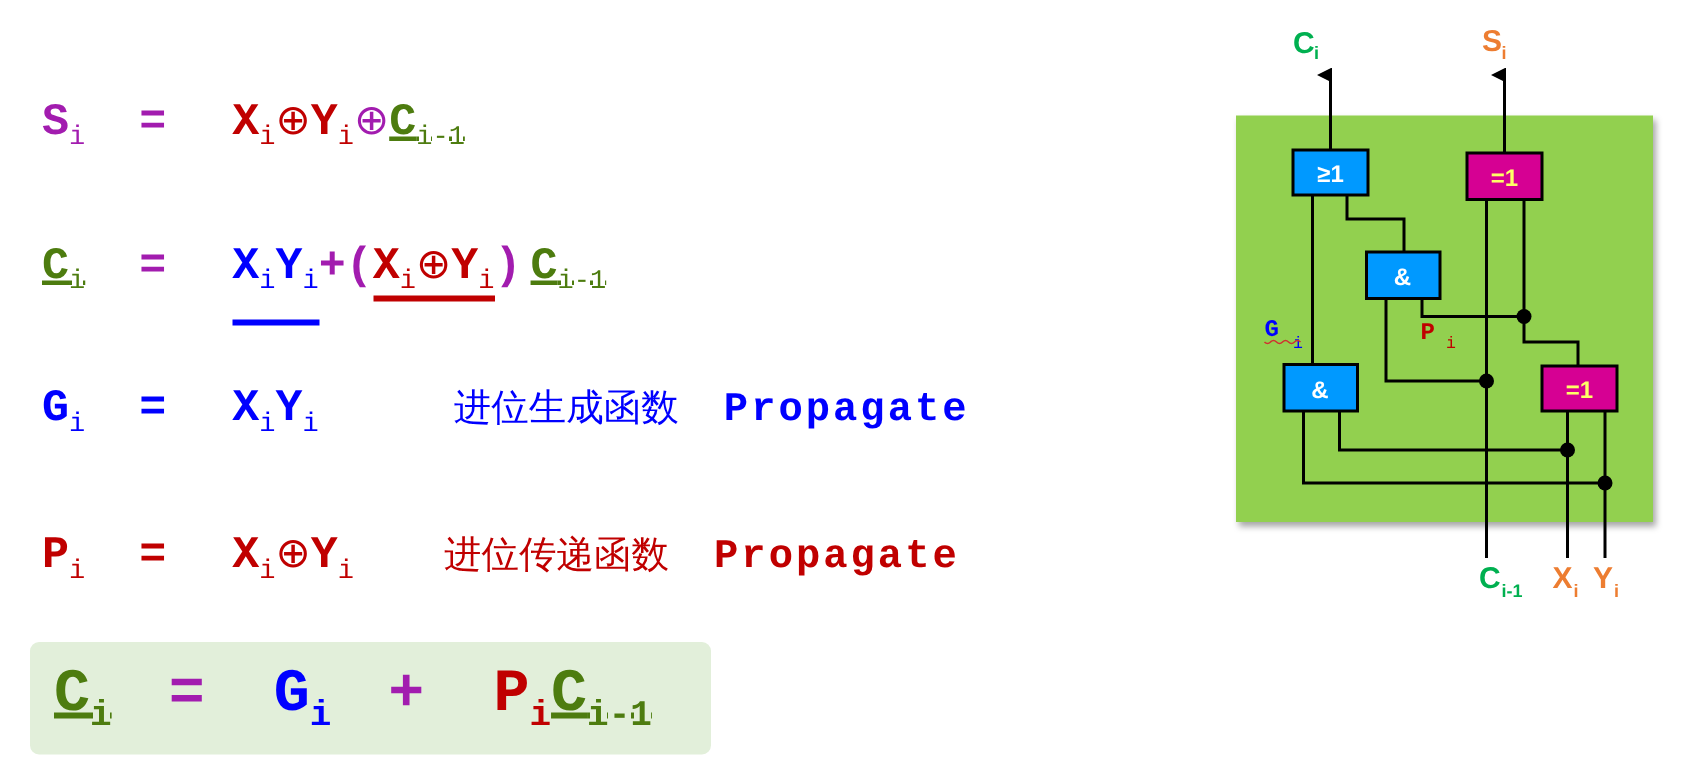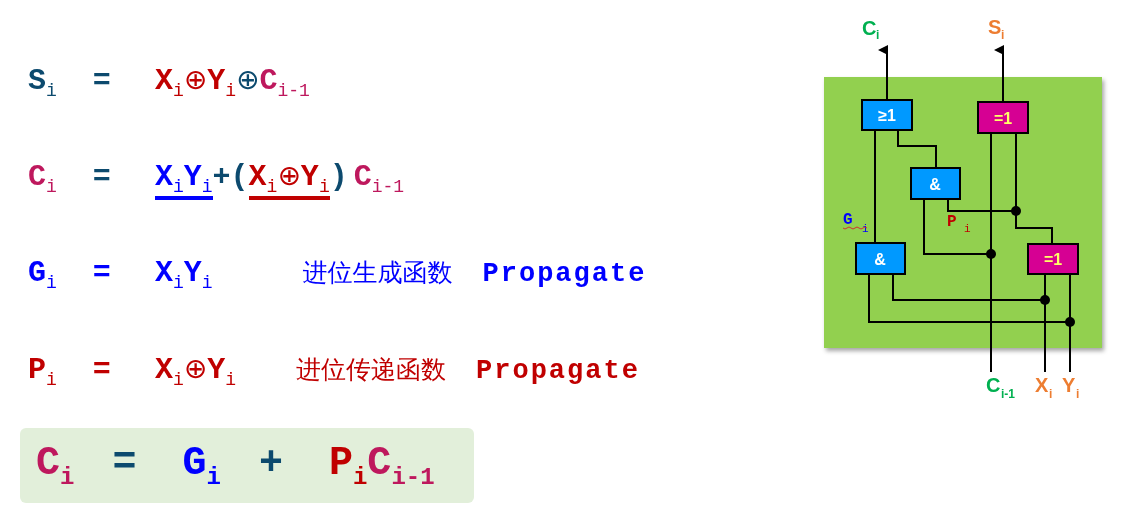--- a/index.html
+++ b/index.html
@@ -1,25 +1,25 @@
 <!DOCTYPE html>
 <html><head>
 <meta charset="utf-8">
 <style>
   html, body { margin: 0; padding: 0; background: #ffffff; }
   body { width: 1128px; height: 518px; position: relative; overflow: hidden; font-family: "Liberation Mono", "DejaVu Sans Mono", monospace; }
   .eq { position: absolute; left: 28px; font-family: "Liberation Mono", "DejaVu Sans Mono", monospace; font-weight: bold; font-size: 30px; white-space: nowrap; line-height: 1; }
   .eq sub { font-size: 18px; font-weight: normal; vertical-align: -7px; line-height: 0; }
-  .c-black { color: #0c4a6e; }
+  .c-black { color: #a21caf; }
   .c-red { color: #c00000; }
-  .c-green { color: #be185d; }
+  .c-green { color: #4d7c0f; text-decoration: underline; }
   .c-blue { color: #0000ff; }
   .sp { display: inline-block; }
   .xor { font-weight: normal; font-family: "DejaVu Sans", sans-serif; font-size: 28px; }
-  .ul-blue { border-bottom: 4px solid #0000ff; padding-bottom: 2px; }
+  .ul-blue { border-bottom: 4px solid #0000ff; padding-bottom: 18px; }
   .ul-red { border-bottom: 4px solid #c00000; padding-bottom: 2px; margin-top: 36px; }
   .cn { font-family: "DejaVu Sans", sans-serif; font-weight: normal; font-size: 25px; }
   .en { font-family: "Liberation Mono", "DejaVu Sans Mono", monospace; font-weight: bold; font-size: 27px; letter-spacing: 2px; }
   .result-box { position: absolute; left: 20px; top: 428px; width: 454px; height: 75px; background: #e2efda; border-radius: 6px; }
   .result-eq { position: absolute; left: 36px; top: 444px; font-family: "Liberation Mono", "DejaVu Sans Mono", monospace; font-weight: bold; font-size: 40px; white-space: nowrap; line-height: 1; }
   .result-eq sub { font-size: 24px; vertical-align: -10px; line-height: 0; }
   svg.circuit { position: absolute; left: 0; top: 0; }
 </style>
 </head>
 <body>

